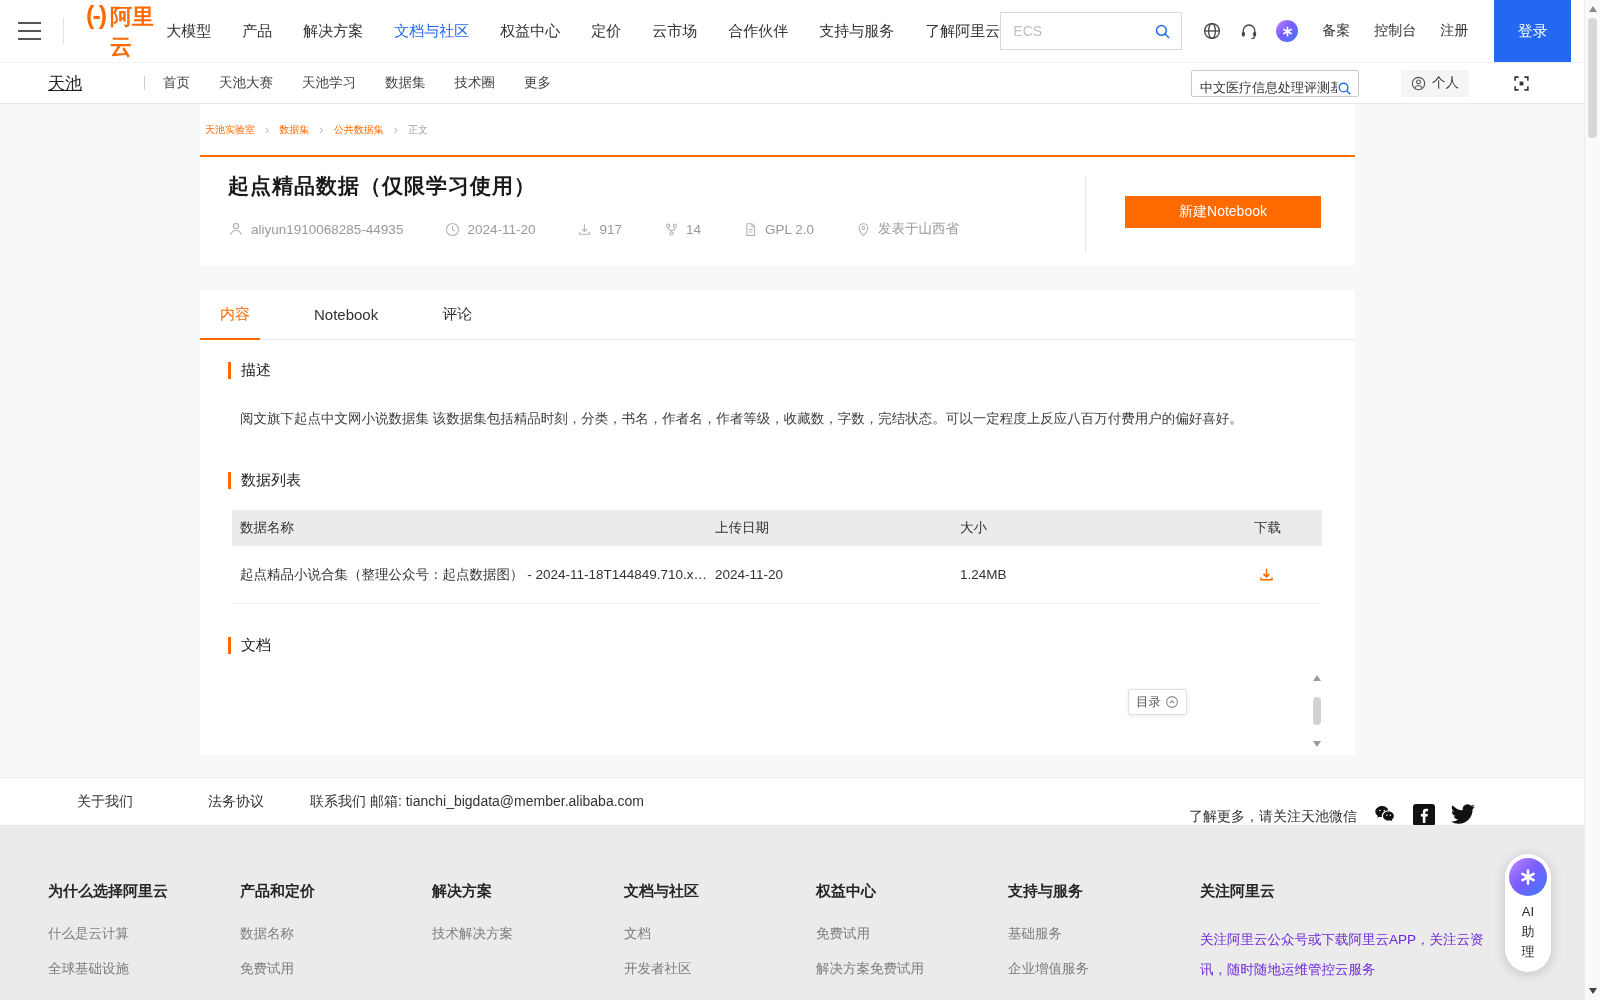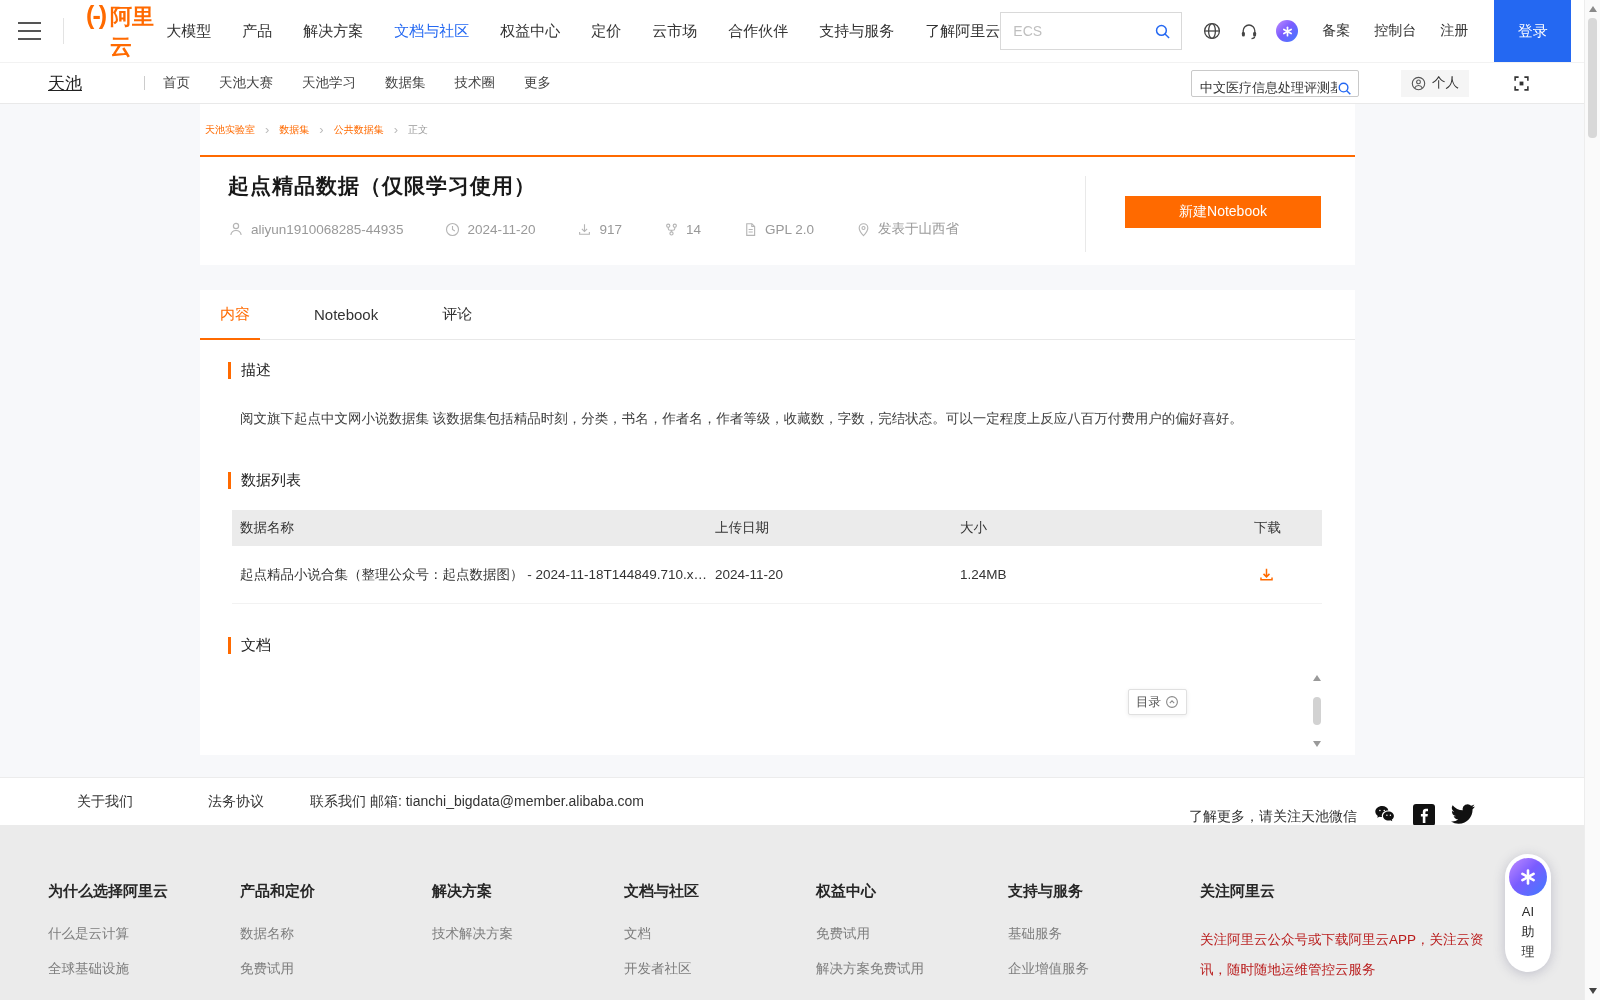--- a/index.html
+++ b/index.html
@@ -117,21 +117,21 @@
   .fb-follow { margin-left:auto; display:flex; align-items:flex-end; gap:16px;margin-top:24px; }
   .fb-follow-text { font-size:14px; color:#333; white-space:nowrap; }
   .soc-icon { color:#111; cursor:pointer; display:flex; }
 
   .footer { position:absolute; top:825px; left:0; width:1600px; height:175px; background:#ebebeb;
             display:flex; padding:57px 0 0 48px; }
   .f-col { width:192px; }
   .f-col.wide { width:300px; }
   .f-title { font-size:15px; color:#262626; font-weight:600; margin-bottom:24px; white-space:nowrap; }
   .f-link { font-size:13.5px; color:#7d7d7d; margin-bottom:17px; cursor:pointer; white-space:nowrap; }
-  .f-text { font-size:13.5px; color:#b91c1c; line-height:2.2; width:292px; }
+  .f-text { font-size:13.5px; color:#6d28d9; line-height:2.2; width:292px; }
 
   
   .ai-widget { position:absolute; left:1505px; top:854px; width:46px; border-radius:23px; background:#fff;
                box-shadow:0 2px 12px rgba(80,80,120,.28); padding:4px 0 10px;
                display:flex; flex-direction:column; align-items:center; z-index:10; cursor:pointer; }
   .ai-widget .ball-big { width:38px; height:38px; border-radius:50%;
              background:linear-gradient(135deg,#c08cff 0%,#7a5cff 45%,#3f7bff 100%);
              display:flex; align-items:center; justify-content:center; }
   .ai-label { margin-top:6px; font-size:13px; color:#2b2b2b; width:20px; text-align:center;
               word-break:break-all; line-height:1.55; }

